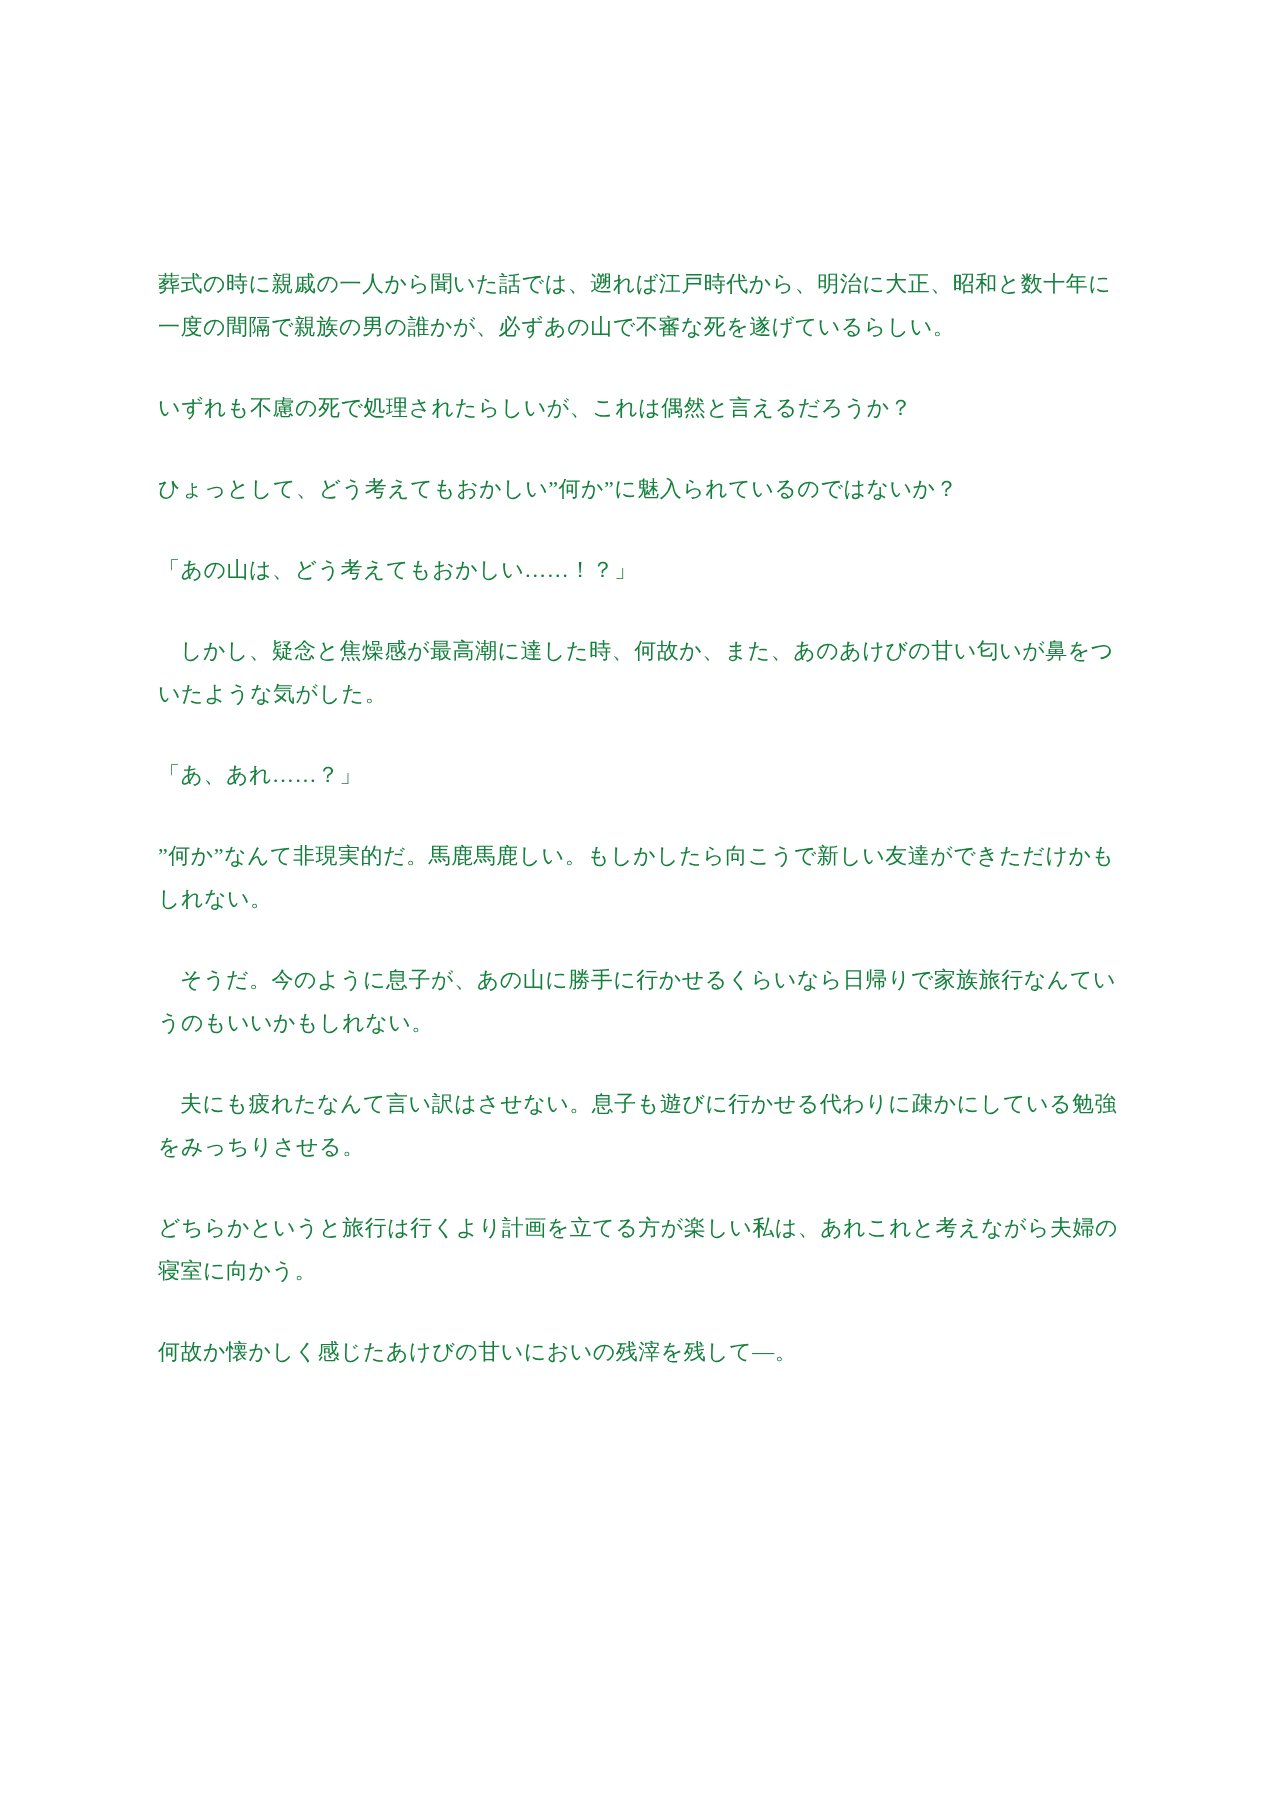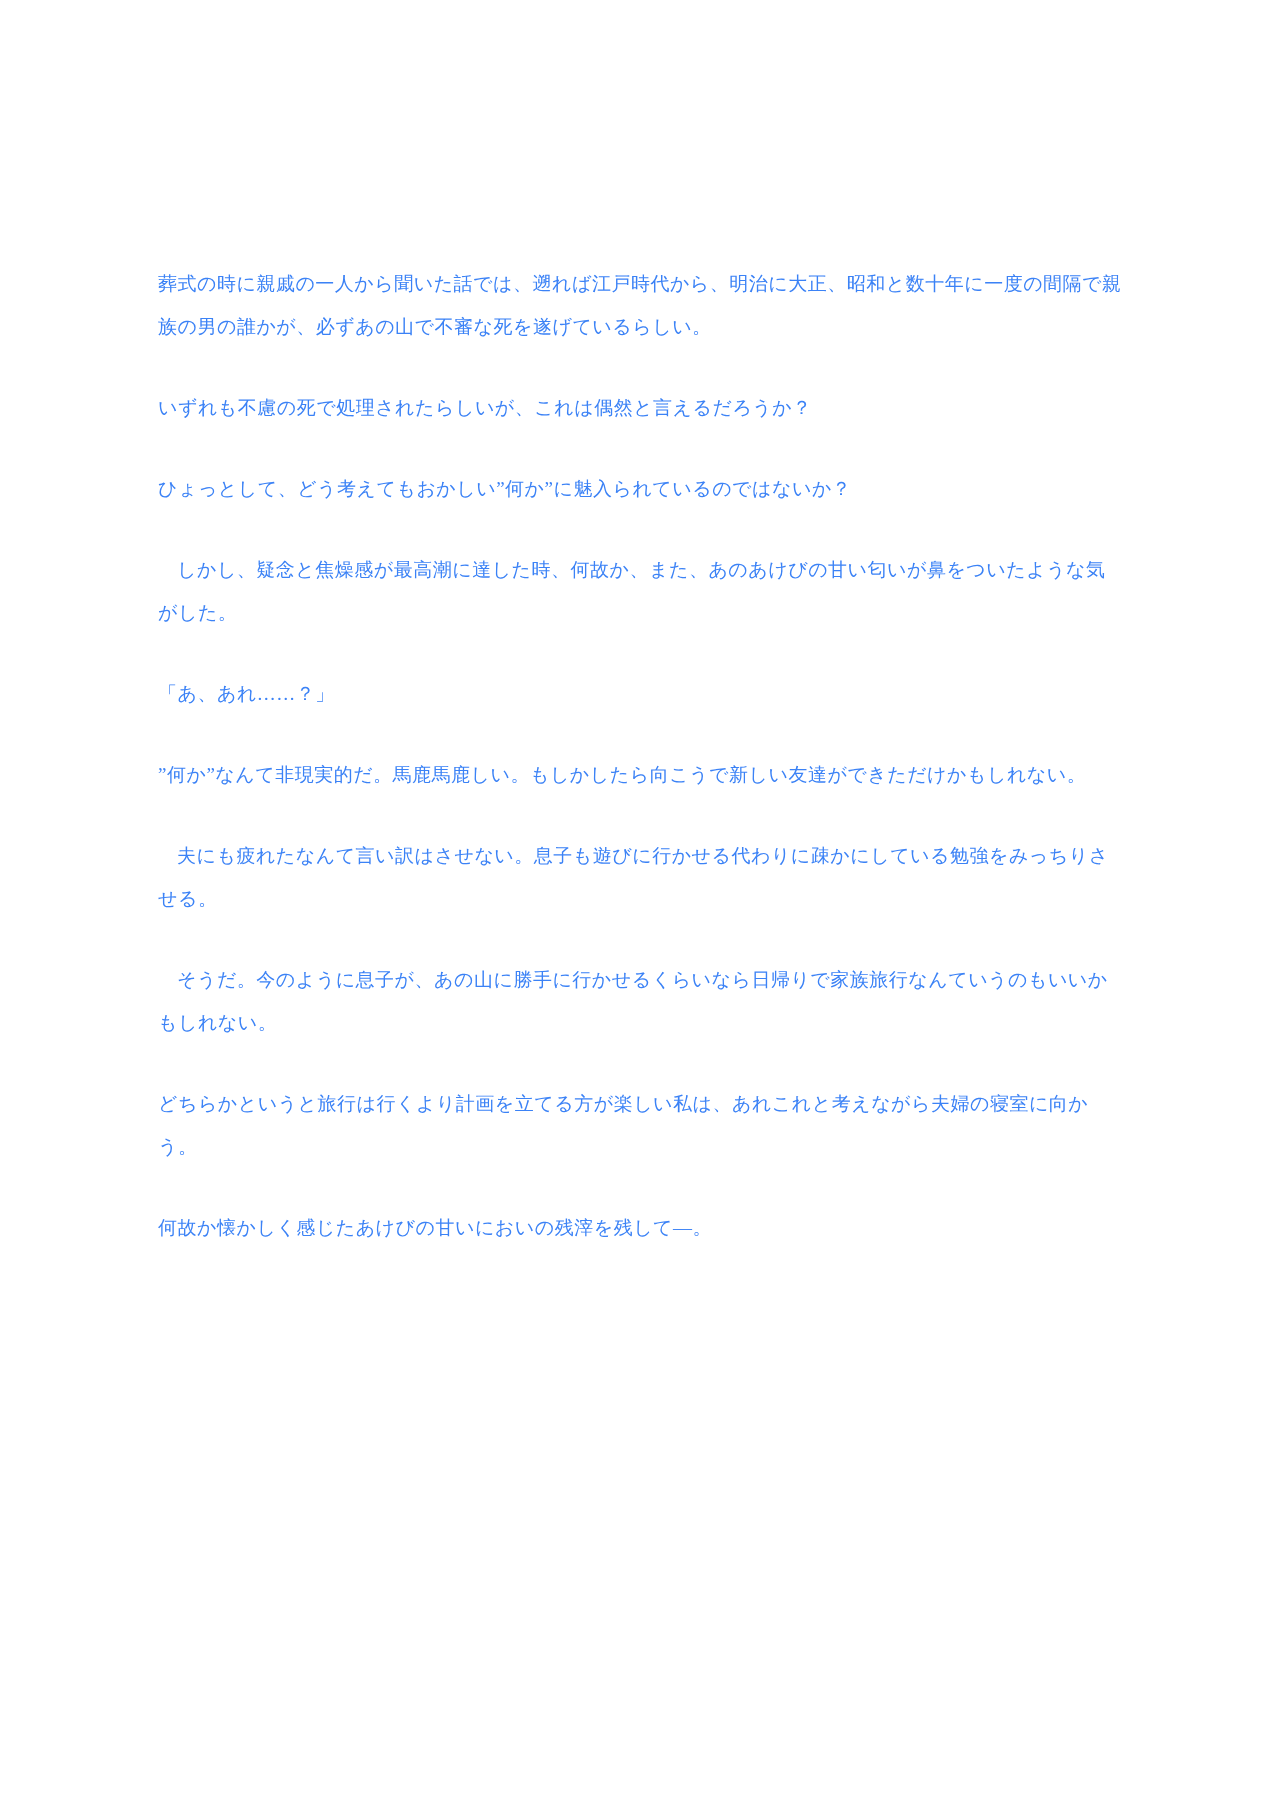--- a/index.html
+++ b/index.html
@@ -15,42 +15,43 @@
   }
   .page {
     box-sizing: border-box;
     width: 1280px;
     height: 1811px;
     padding: 262px 157px 0 158px;
     background: #ffffff;
   }
   .page p {
     margin: 0 0 38px 0;
-    font-size: 19px;
+    font-size: 22px;
     line-height: 43px;
     letter-spacing: 0.5px;
-    color: #3b82f6;
+    color: #15803d;
     font-weight: 400;
     text-align: left;
     word-break: break-all;
     overflow-wrap: anywhere;
   }
   .page p.indent {
     text-indent: 1em;
   }
 </style>
 </head>
 <body>
 
 <main class="page">
   <section>
       <p>葬式の時に親戚の一人から聞いた話では、遡れば江戸時代から、明治に大正、昭和と数十年に一度の間隔で親族の男の誰かが、必ずあの山で不審な死を遂げているらしい。</p>
       <p>いずれも不慮の死で処理されたらしいが、これは偶然と言えるだろうか？</p>
       <p>ひょっとして、どう考えてもおかしい”何か”に魅入られているのではないか？</p>
+      <p>「あの山は、どう考えてもおかしい……！？」</p>
       <p class="indent">しかし、疑念と焦燥感が最高潮に達した時、何故か、また、あのあけびの甘い匂いが鼻をついたような気がした。</p>
       <p>「あ、あれ……？」</p>
       <p>”何か”なんて非現実的だ。馬鹿馬鹿しい。もしかしたら向こうで新しい友達ができただけかもしれない。</p>
+      <p class="indent">そうだ。今のように息子が、あの山に勝手に行かせるくらいなら日帰りで家族旅行なんていうのもいいかもしれない。</p>
       <p class="indent">夫にも疲れたなんて言い訳はさせない。息子も遊びに行かせる代わりに疎かにしている勉強をみっちりさせる。</p>
-      <p class="indent">そうだ。今のように息子が、あの山に勝手に行かせるくらいなら日帰りで家族旅行なんていうのもいいかもしれない。</p>
       <p>どちらかというと旅行は行くより計画を立てる方が楽しい私は、あれこれと考えながら夫婦の寝室に向かう。</p>
       <p>何故か懐かしく感じたあけびの甘いにおいの残滓を残して―。</p>
     </section>
 </main>
 
 </body></html>

